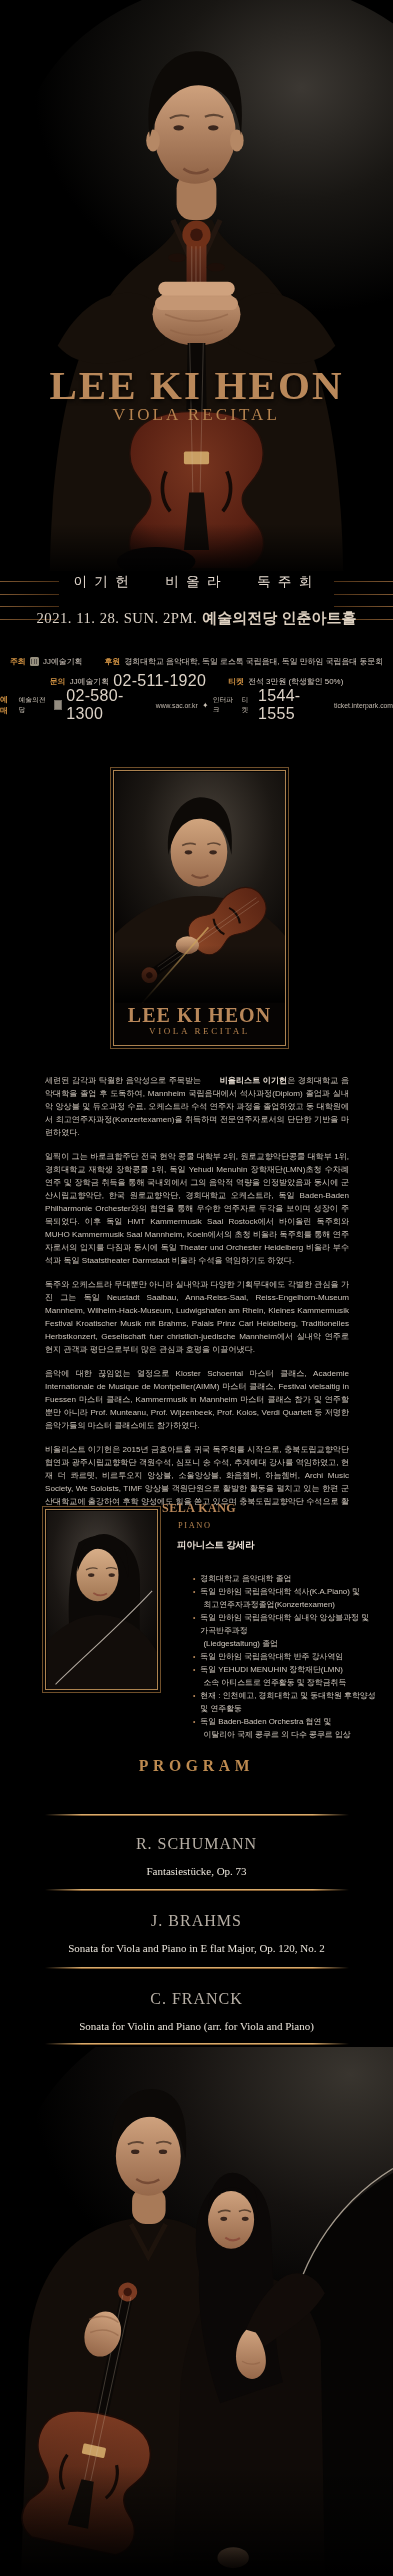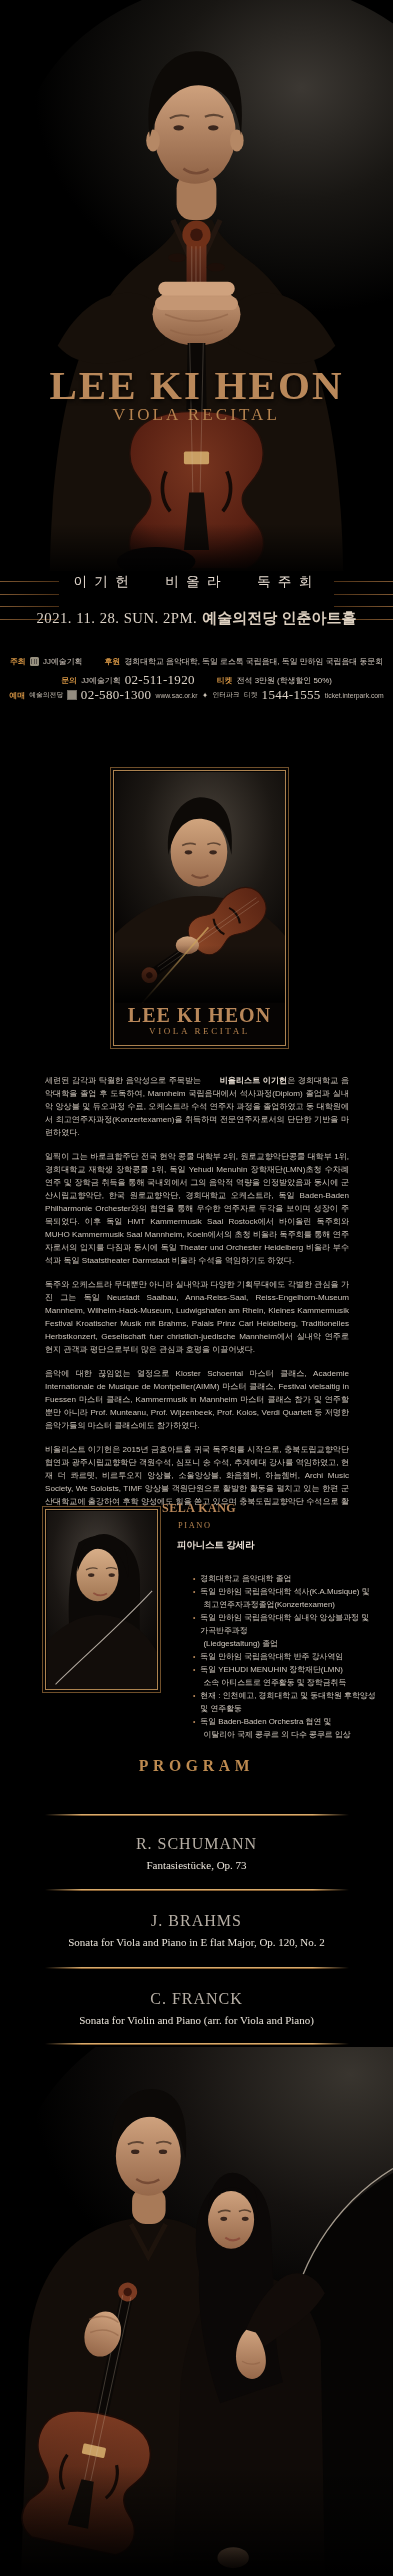--- a/index.html
+++ b/index.html
@@ -19,21 +19,21 @@
   .staff-line.r{background:linear-gradient(to left,#7b5530,#4c3015);}
   .date-line{top:609px;font-size:14.7px;color:#ddd3c7;}
   .date-en{font-family:"Liberation Serif","DejaVu Serif",serif;letter-spacing:0.5px;}
   .venue-kr{font-weight:bold;font-size:15px;color:#ddd0c0;margin-left:5.2px;}
 
   
   .credit-row{position:absolute;left:0;width:393px;display:flex;justify-content:center;align-items:center;
               gap:4.2px;color:#d6ccc2;font-size:7.9px;}
   .credit-label{color:#d09142;font-weight:bold;}
   .gap{width:13.6px;}
-  .phone{font-size:13px;letter-spacing:0.3px;color:#ddd3c7;font-family:Liberation Serif, serif;}
+  .phone{font-size:16px;letter-spacing:0.3px;color:#ddd3c7;}
   .small-url{font-size:6.8px;color:#c4bbb0;}
   .tiny{font-size:6.8px;color:#cfc6ba;}
   .seal{width:9px;height:9px;border-radius:1.6px;background:#97907f;position:relative;}
   .seal::after{content:"";position:absolute;inset:1.6px;
       background:repeating-linear-gradient(90deg,#54504a 0 1px,transparent 1px 2.6px);}
   .sac-logo{width:7.3px;height:7.3px;border:0.5px solid #6f6a62;
       background:repeating-linear-gradient(0deg,#938c80 0 1.6px,#6e675d 1.6px 2.1px);}
   .spark{color:#cfc6b9;font-size:7.9px;}
 
   
@@ -60,21 +60,21 @@
 
   
   .program-head{top:1757px;font-size:15.7px;letter-spacing:4.7px;color:#bd8a50;}
   .gold-line{position:absolute;left:45px;width:304px;height:1.6px;
       background:linear-gradient(to bottom,#ecc78a 0%,#c89455 45%,#4e3314 100%);
       -webkit-mask-image:linear-gradient(to right,transparent 0,#000 12%,#000 88%,transparent 100%);
               mask-image:linear-gradient(to right,transparent 0,#000 12%,#000 88%,transparent 100%);}
   .prog-entry{position:absolute;left:0;width:393px;text-align:center;
       font-family:"Liberation Serif","DejaVu Serif",serif;}
   .composer{font-size:16px;letter-spacing:1px;color:#b7afa5;}
-  .piece{font-size:11px;color:#eae4da;margin-top:6px;}
+  .piece{font-size:11px;color:#eae4da;margin-top:12px;}
 </style>
 </head>
 <body>
 
 <div id="page">
 
   <svg class="abs" style="top:0;left:0" width="393" height="571" viewBox="0 0 750 1090" aria-hidden="true">
     <defs>
       <radialGradient id="hSmoke" cx="62%" cy="28%" r="58%">
         <stop offset="0" stop-color="#3c3833"></stop>
@@ -293,21 +293,21 @@
       <path d="M 16 330 C 80 268 140 216 200 152" stroke="#d9d0c4" stroke-width="2" fill="none" opacity="0.8"></path>
     </svg>
   </div>
 
   <div class="abs gold-serif pianist-name">SELA KANG</div>
   <div class="abs pianist-instr">PIANO</div>
   <div class="abs pianist-kr">피아니스트 강세라</div>
 
   <ul class="abs cred-list">
     <li><span>경희대학교 음악대학 졸업</span><span class="l2"></span></li>
-    <li><span>독일 만하임 국립음악대학 석사(K.A.Musique) 및</span><span class="l2">최고연주자과정졸업(Konzertexamen)</span></li>
+    <li><span>독일 만하임 국립음악대학 석사(K.A.Piano) 및</span><span class="l2">최고연주자과정졸업(Konzertexamen)</span></li>
     <li><span>독일 만하임 국립음악대학 실내악 앙상블과정 및 가곡반주과정</span><span class="l2">(Liedgestaltung) 졸업</span></li>
     <li><span>독일 만하임 국립음악대학 반주 강사역임</span><span class="l2"></span></li>
     <li><span>독일 YEHUDI MENUHIN 장학재단(LMN)</span><span class="l2">소속 아티스트로 연주활동 및 장학금취득</span></li>
     <li><span>현재 : 인천예고, 경희대학교 및 동대학원 후학양성 및 연주활동</span><span class="l2"></span></li>
     <li><span>독일 Baden-Baden Orchestra 협연 및</span><span class="l2">이탈리아 국제 콩쿠르 외 다수 콩쿠르 입상</span></li>
   </ul>
 
   <div class="abs ctr gold-serif program-head">PROGRAM</div>
 
   <div class="gold-line" style="top:1814px"></div>

